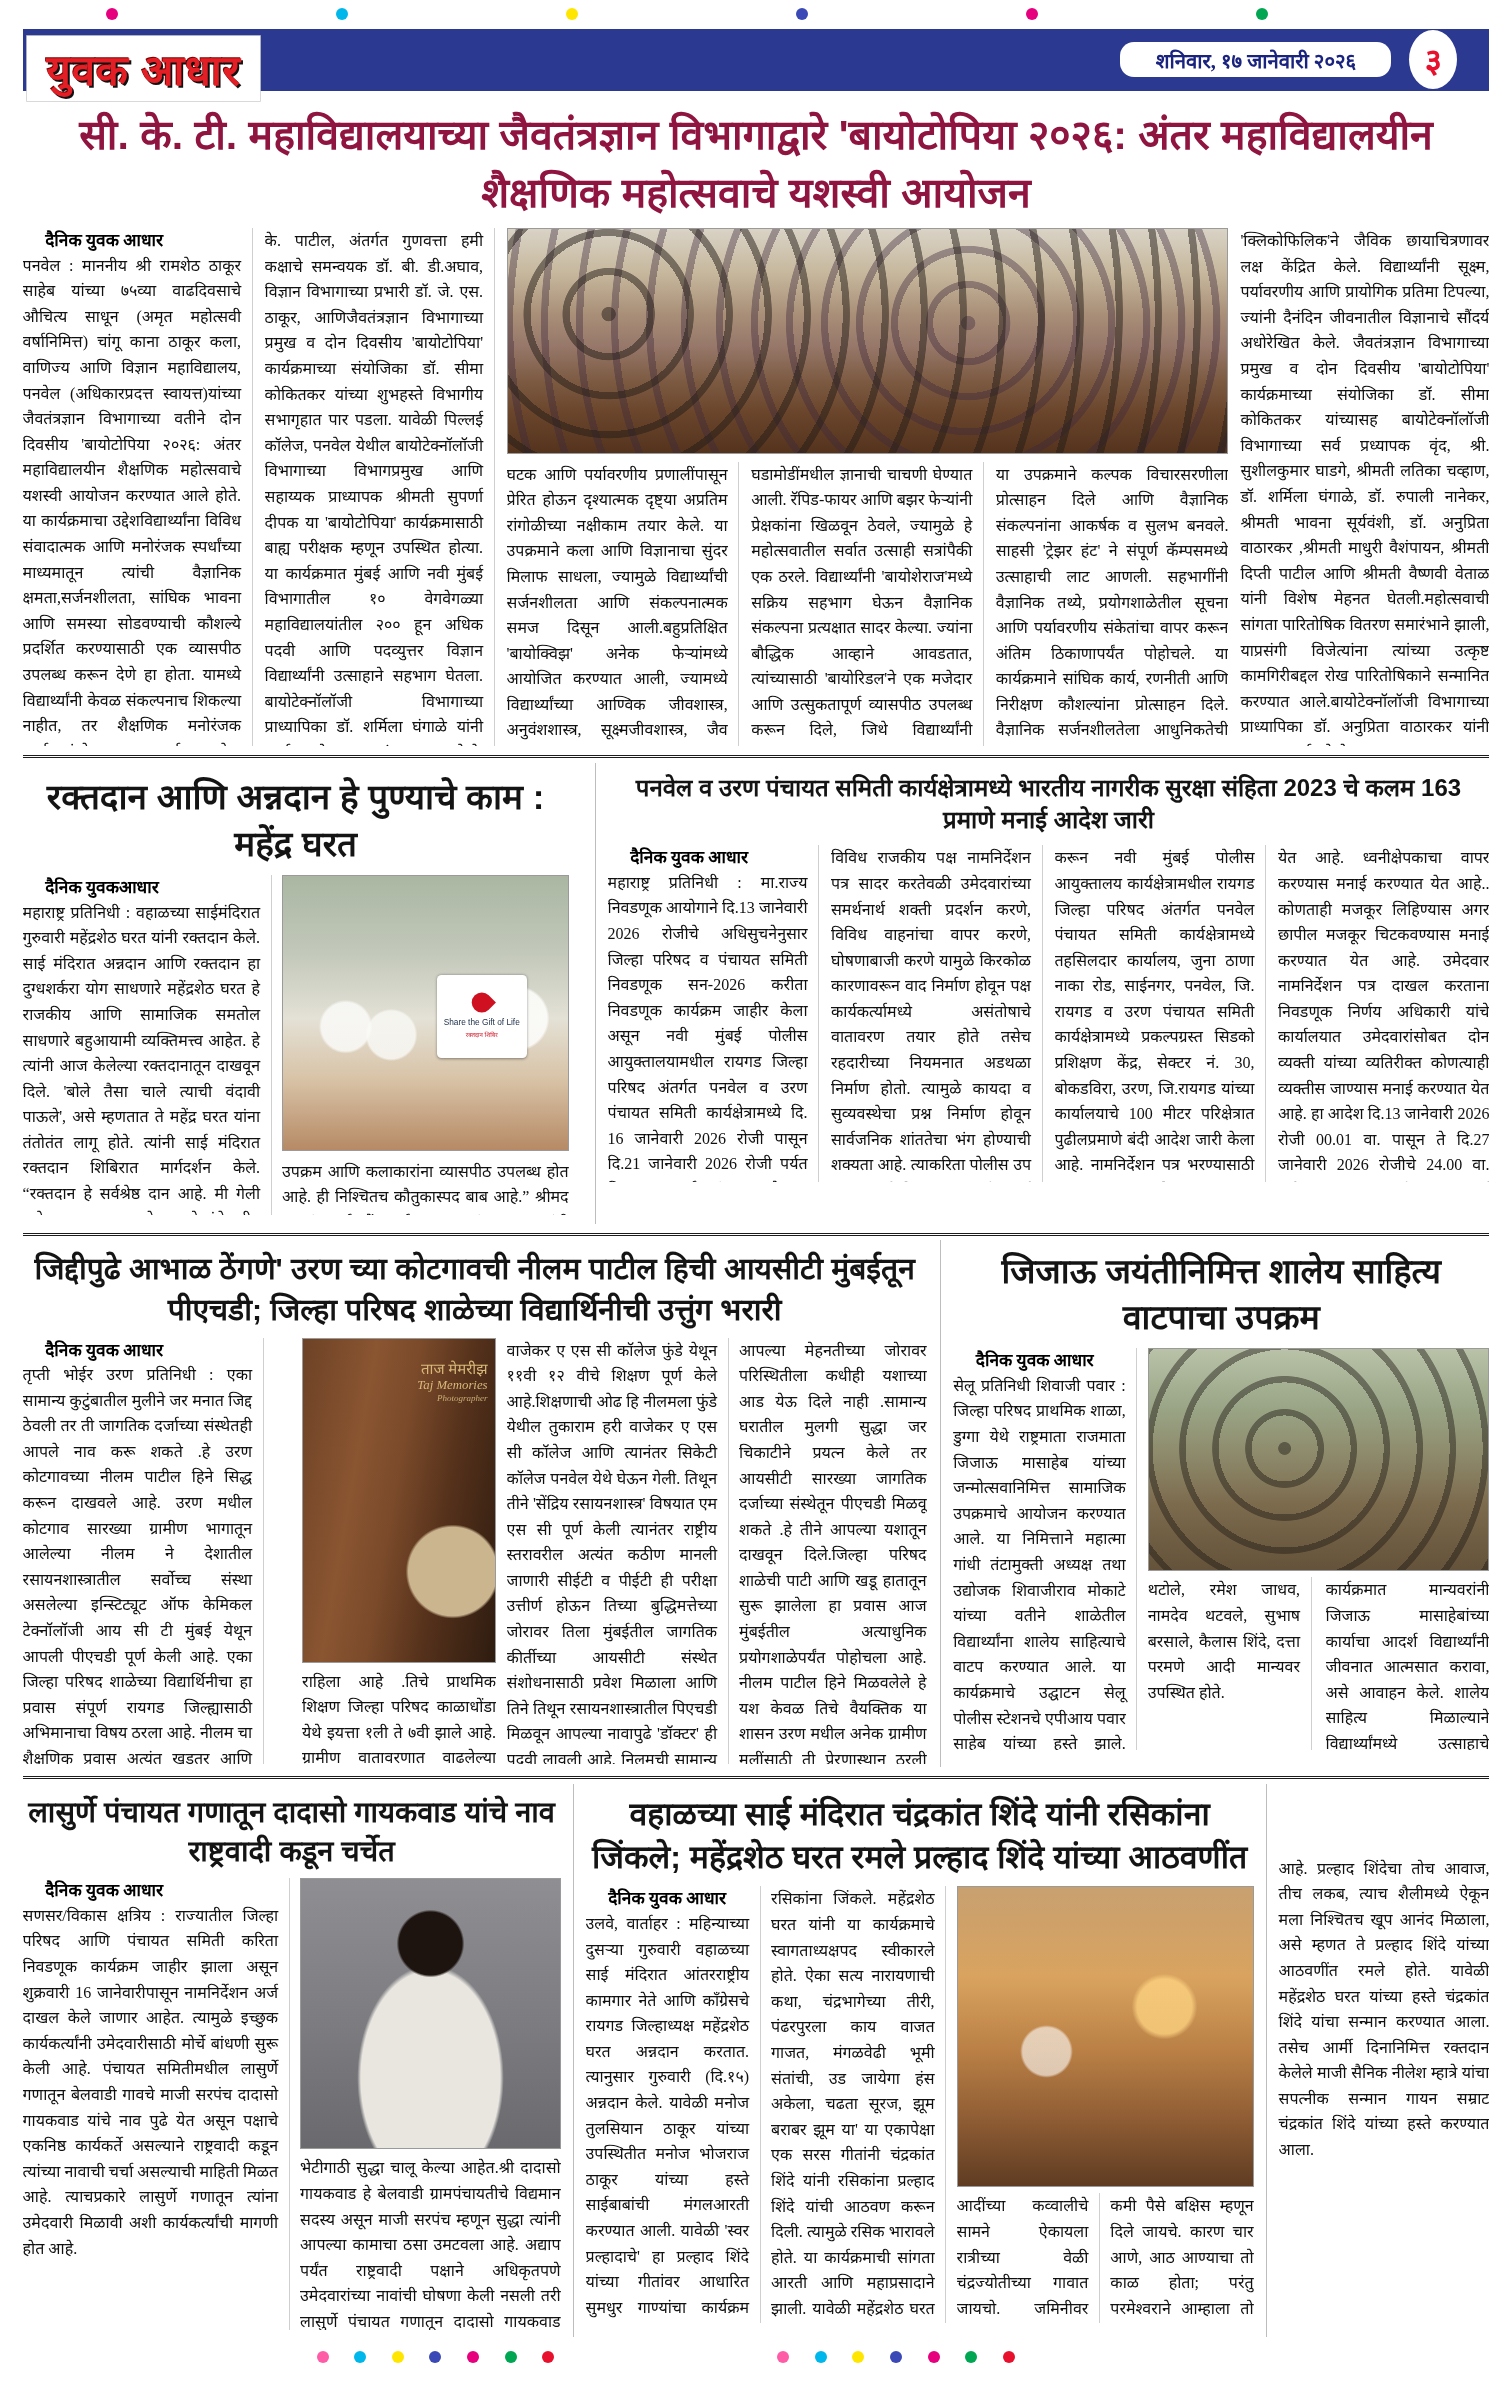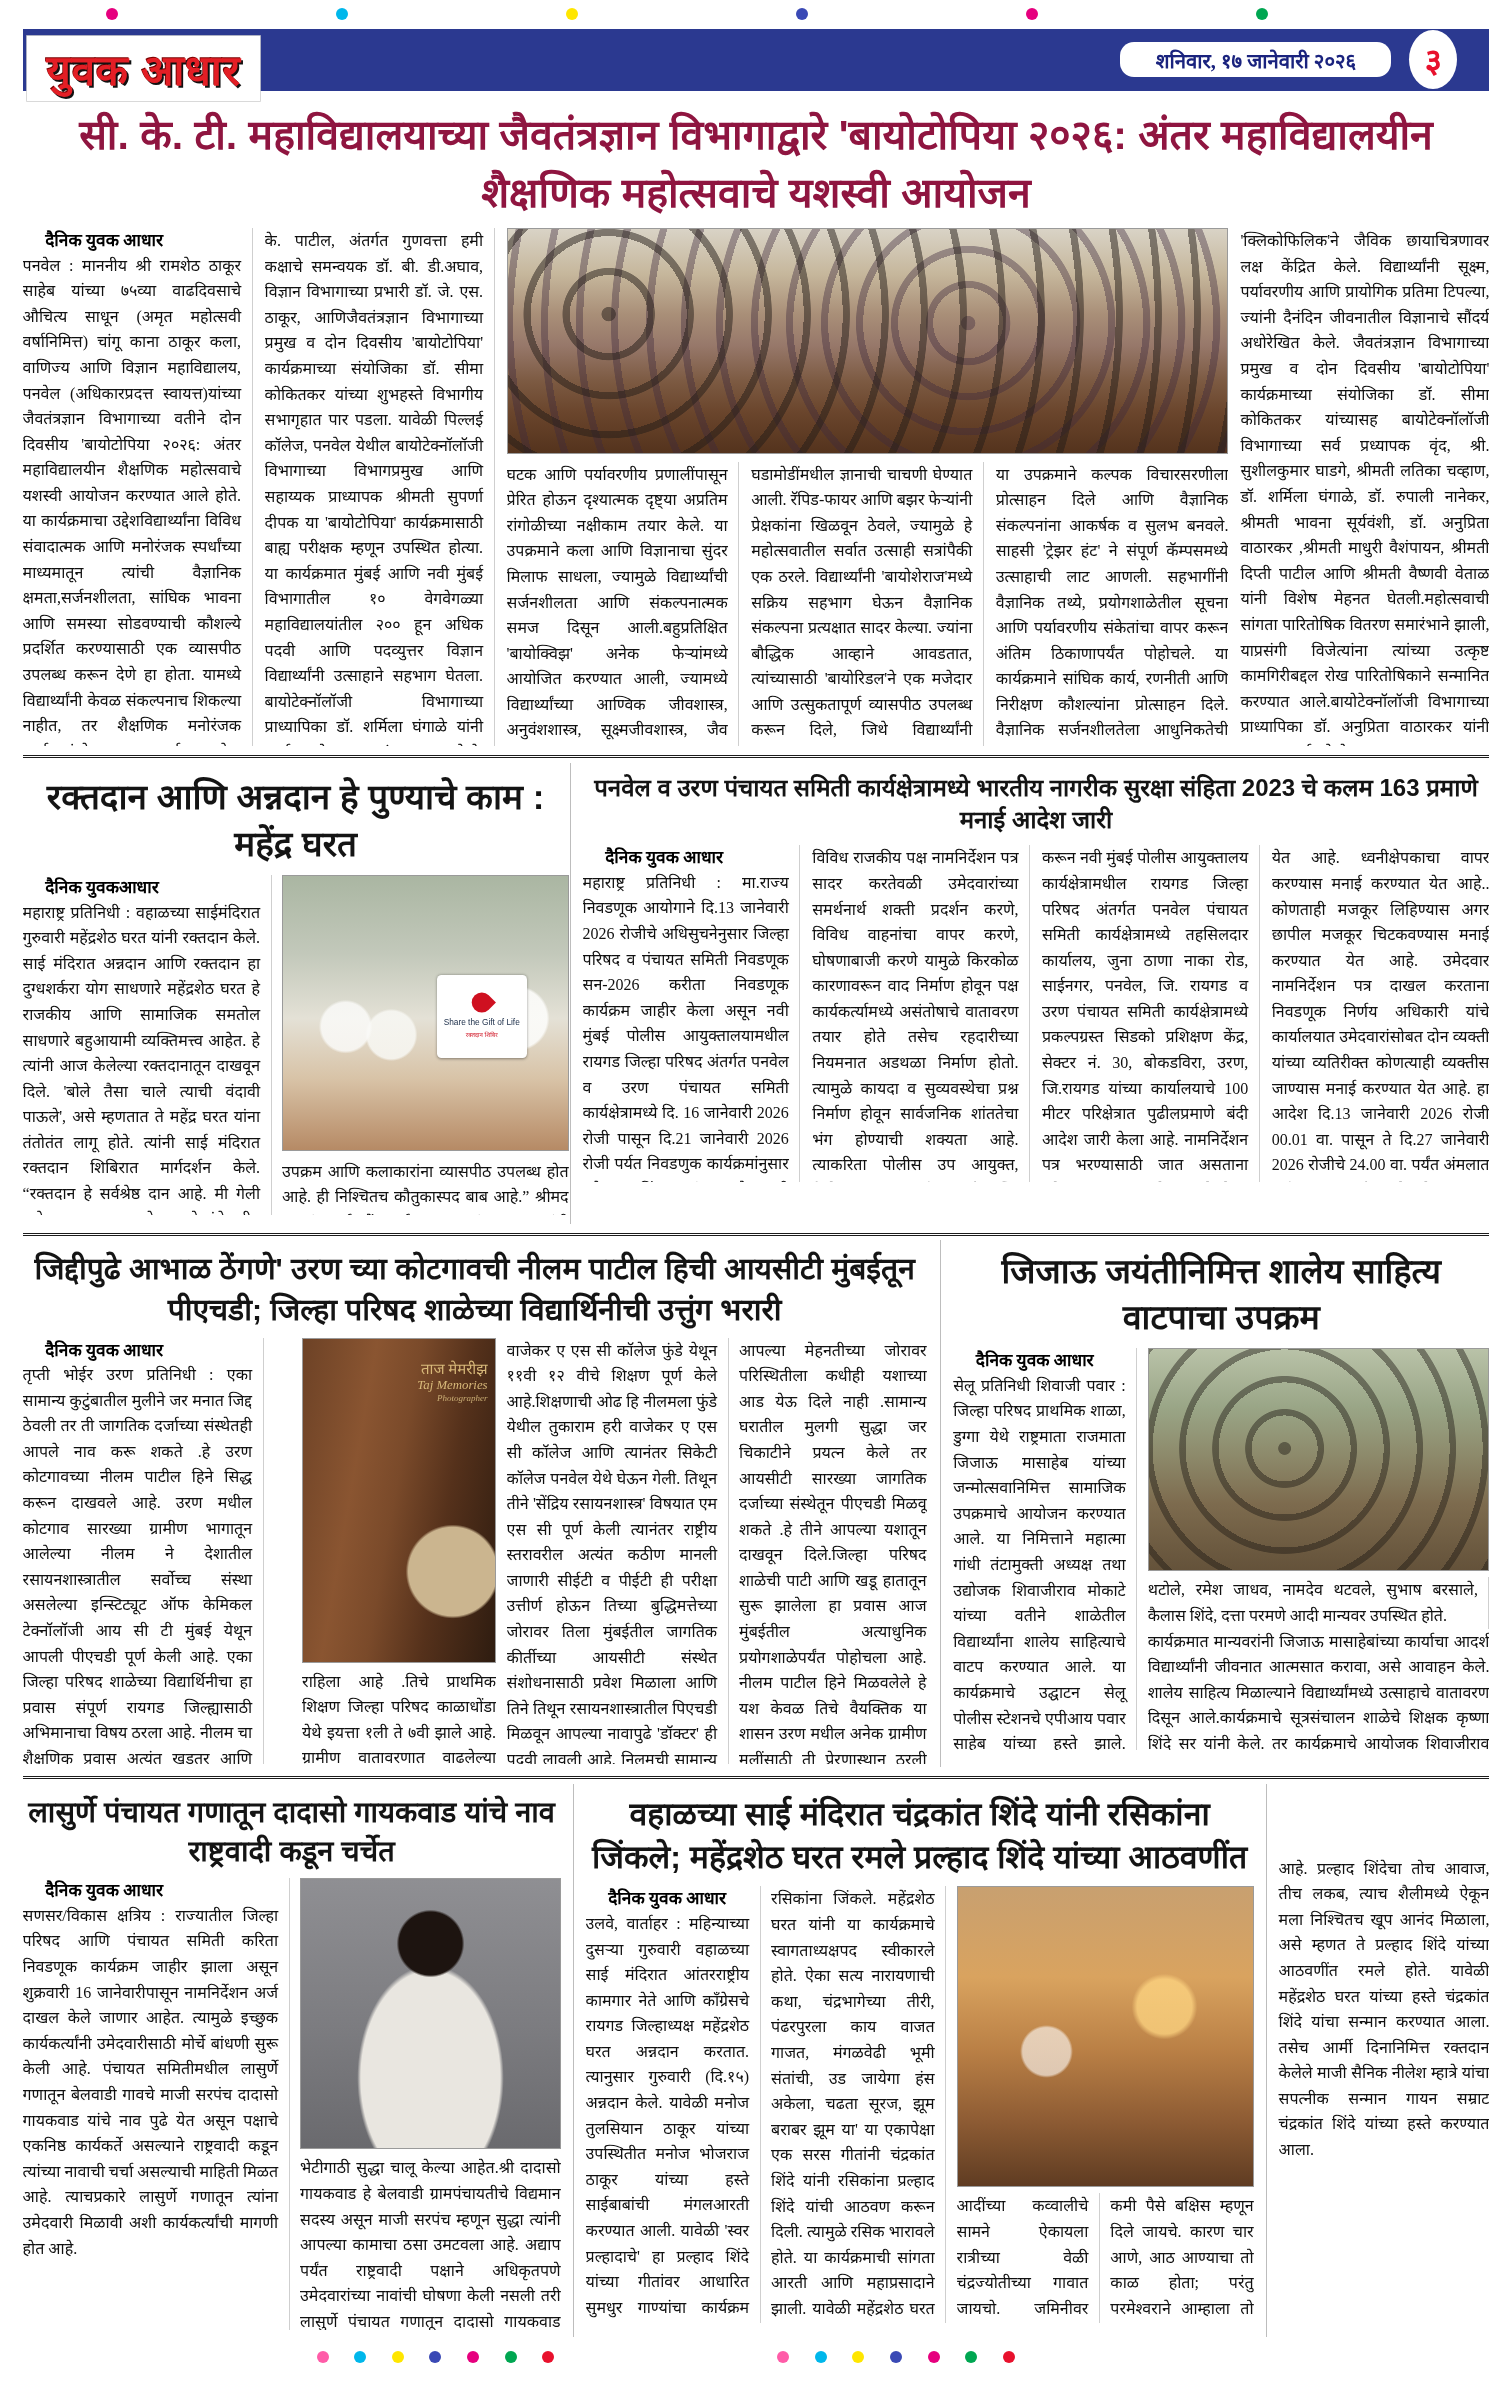--- a/index.html
+++ b/index.html
@@ -47,32 +47,32 @@
   .col.last { border-right:none; padding-right:0; }
 
   
   .hrule { border-top:3px double #1c1c1c; margin:9px 0 4.5px 0; }
 
   
   .a1 { display:grid; grid-template-columns:230px 230px 1fr 249px; column-gap:12px; height:518px; overflow:hidden; }
   .a1-center { display:flex; flex-direction:column; overflow:hidden; }
   .a1-cols { display:grid; grid-template-columns:repeat(3,1fr); column-gap:12px; flex:1; overflow:hidden; margin-top:7.5px; }
 
-  .row2 { display:grid; grid-template-columns:546px 1fr; column-gap:1px; height:461px; overflow:hidden; }
+  .row2 { display:grid; grid-template-columns:546px 1fr; column-gap:26px; height:461px; overflow:hidden; }
   .vsep { border-left:0.8px solid #bdbdbd; padding-left:12px; }
   .a2-body { display:grid; grid-template-columns:249px 1fr; column-gap:10.5px; height:340px; overflow:hidden; }
   .a2-right { display:flex; flex-direction:column; overflow:hidden; }
   .a3-body { display:grid; grid-template-columns:repeat(4,1fr); column-gap:12px; height:337px; overflow:hidden; }
 
   .row3 { display:grid; grid-template-columns:904px 1fr; column-gap:13.6px; height:527px; overflow:hidden; }
   .a4-body { display:grid; grid-template-columns:241px 222px 222px 1fr; column-gap:10.5px; height:426px; overflow:hidden; }
   .a4-photo-col { display:flex; flex-direction:column; overflow:hidden;padding-left:28px; }
   .a5-body { display:grid; grid-template-columns:184px 1fr; column-gap:10.5px; height:402px; overflow:hidden; }
   .a5-right { display:flex; flex-direction:column; overflow:hidden; }
-  .a5-below { display:grid; grid-template-columns:1fr; column-gap:14px; flex:1; overflow:hidden; margin-top:6px; }
+  .a5-below { display:grid; grid-template-columns:1fr 1fr; column-gap:14px; flex:1; overflow:hidden; margin-top:6px; }
 
   .row4 { display:grid; grid-template-columns:538px 681px 1fr; column-gap:12px; height:553px; overflow:hidden; }
   .a6-body { display:grid; grid-template-columns:267px 1fr; column-gap:10.5px; height:452px; overflow:hidden; }
   .a6-right { display:flex; flex-direction:column; overflow:hidden; }
   .a7-body { display:grid; grid-template-columns:175px 175px 1fr; column-gap:10.5px; height:437px; overflow:hidden; }
   .a7-photo-col { display:flex; flex-direction:column; overflow:hidden; }
   .a7-below { display:grid; grid-template-columns:1fr 1fr; column-gap:10.5px; flex:1; overflow:hidden; margin-top:6px; }
   .a7-rightcol { padding-top:72px; }
 
   

